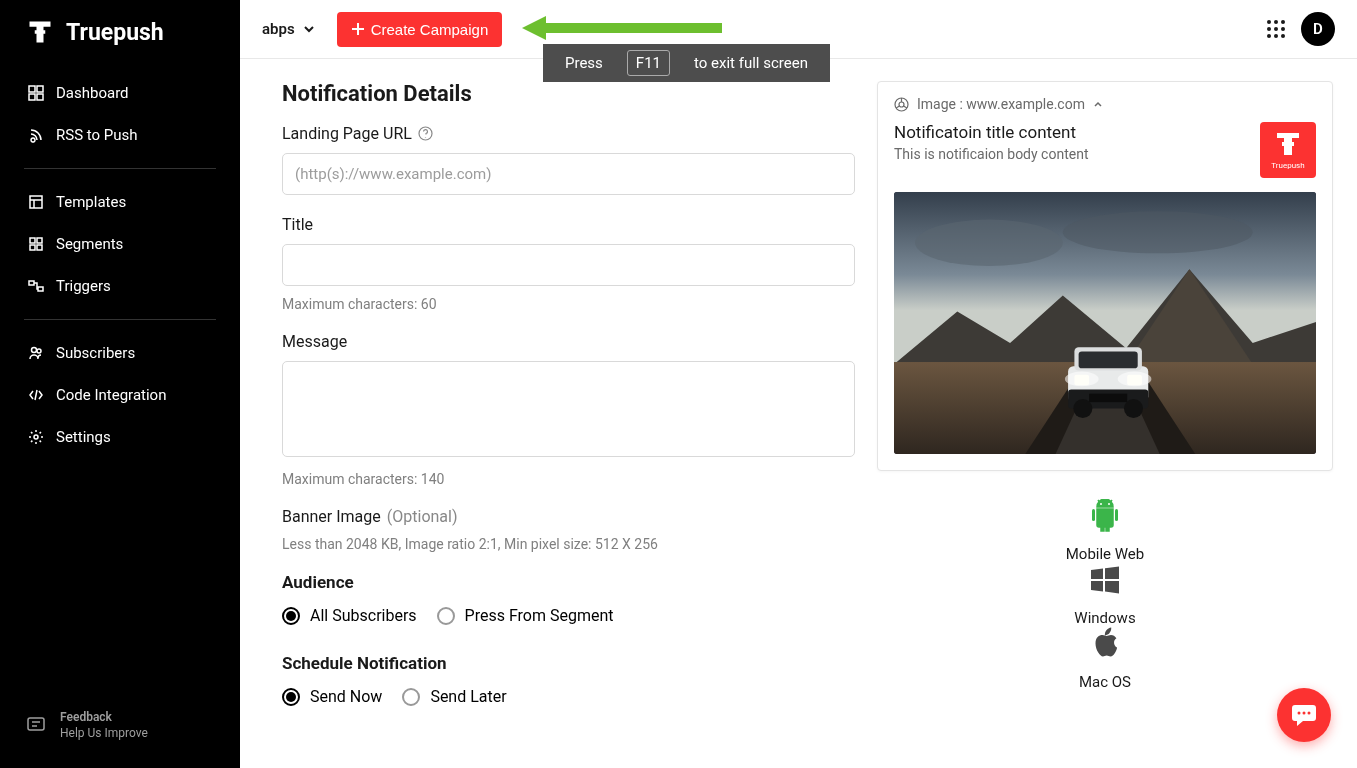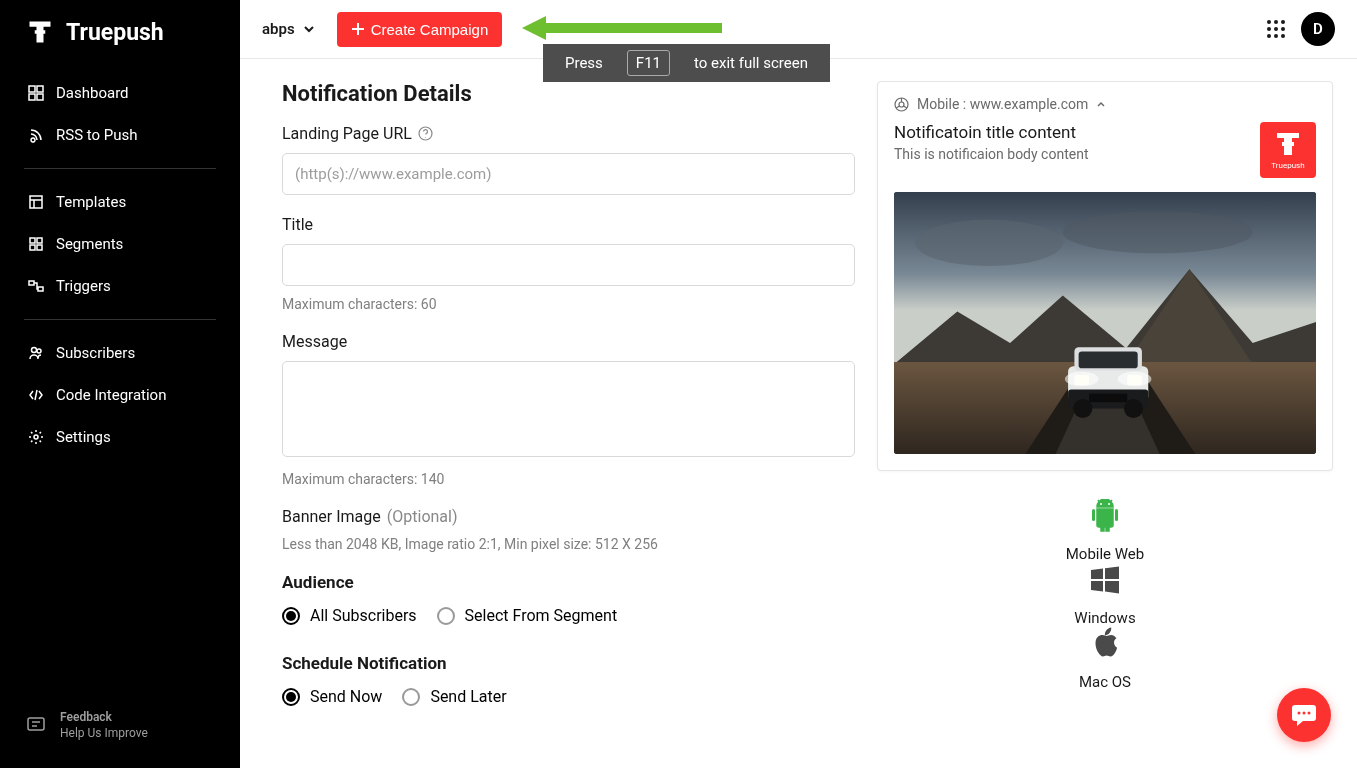--- a/index.html
+++ b/index.html
@@ -250,21 +250,21 @@
         </div>
 
         <div class="subhead">Audience</div>
         <div class="radio-row">
           <label class="radio">
             <span class="radio-circle checked"></span>
             <span>All Subscribers</span>
           </label>
           <label class="radio">
             <span class="radio-circle"></span>
-            <span>Select From Segment</span>
+            <span>Press From Segment</span>
           </label>
         </div>
 
         <div class="subhead">Schedule Notification</div>
         <div class="radio-row">
           <label class="radio">
             <span class="radio-circle checked"></span>
             <span>Send Now</span>
           </label>
           <label class="radio">
@@ -275,21 +275,21 @@
       </div>
 
       <div class="preview-col">
         <div class="preview-card">
           <div class="pc-header">
             <svg width="15" height="15" viewBox="0 0 15 15" fill="none" stroke="#6a6a6a" stroke-width="1.2">
                 <circle cx="7.5" cy="7.5" r="6.5"></circle>
                 <circle cx="7.5" cy="7.5" r="2.5"></circle>
                 <path d="M7.5 1v4M2 11l3.5-2M13 11l-3.5-2"></path>
               </svg>
-            <span>Mobile : www.example.com</span>
+            <span>Image : www.example.com</span>
             <svg width="10" height="10" viewBox="0 0 10 10" fill="none" stroke="#6a6a6a" stroke-width="1.5">
                 <path d="M2 7l3-3 3 3"></path>
               </svg>
           </div>
           <div class="pc-row">
             <div class="pc-text">
               <div class="pc-title">Notificatoin title content</div>
               <div class="pc-body">This is notificaion body content</div>
             </div>
             <div class="pc-badge">

